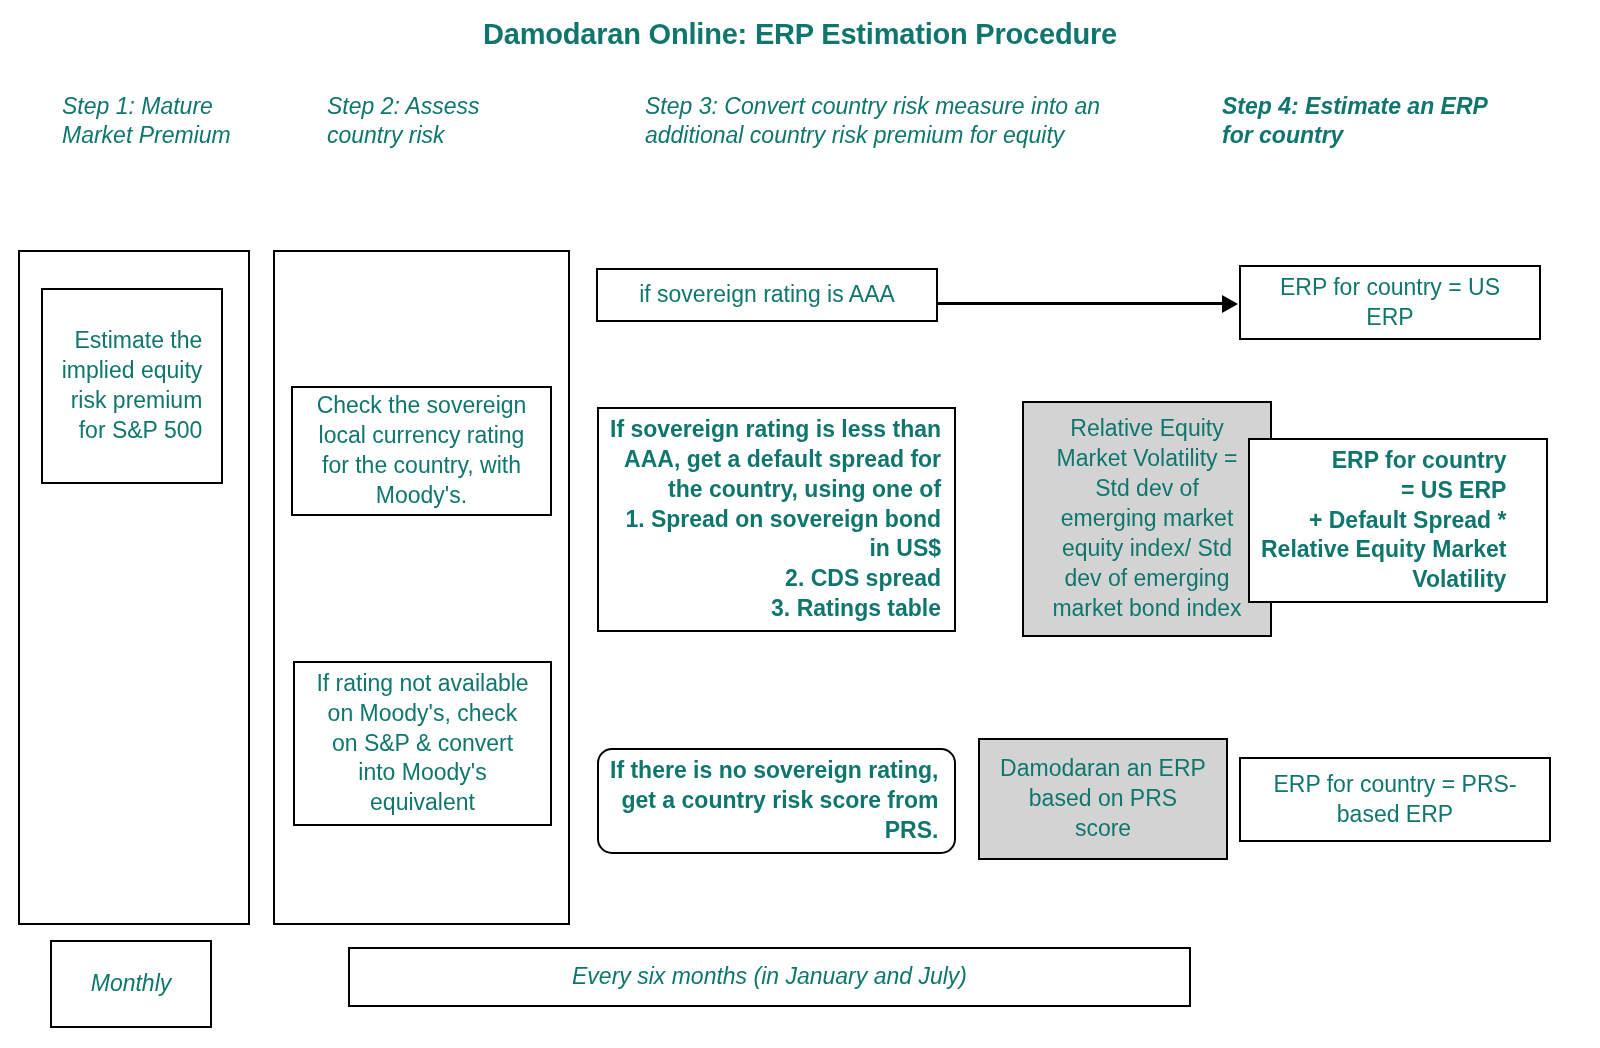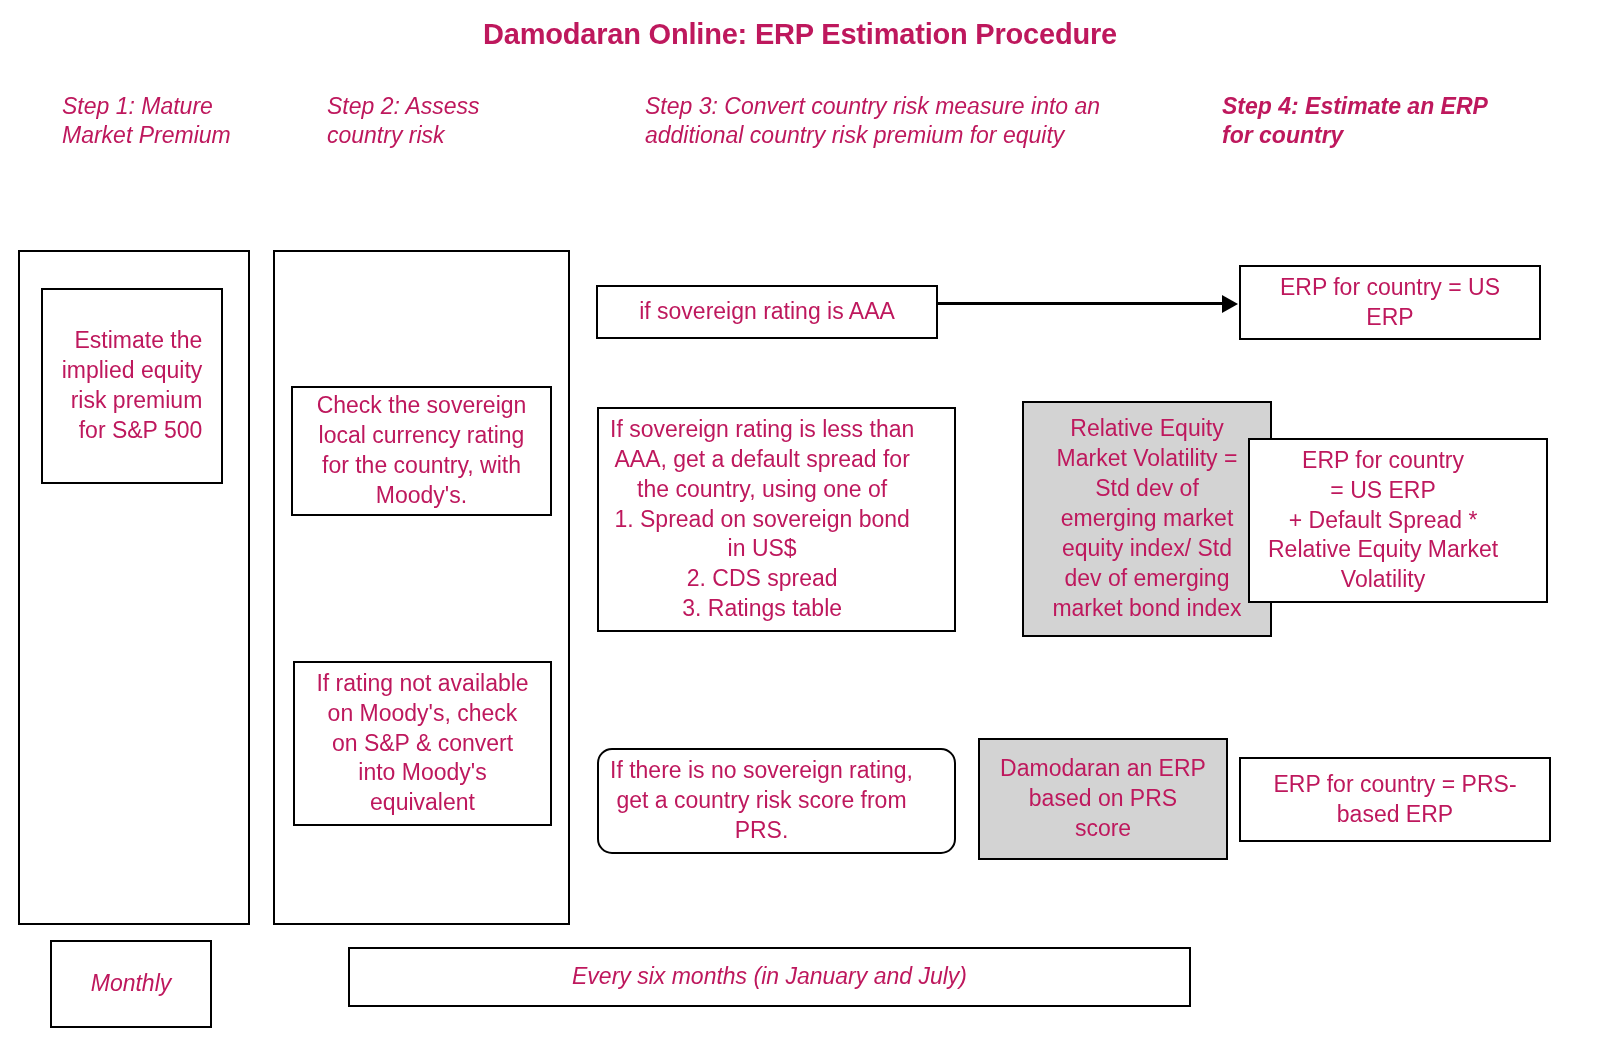--- a/index.html
+++ b/index.html
@@ -7,21 +7,21 @@
     margin: 0;
     padding: 0;
     background: #ffffff;
   }
   #canvas {
     position: relative;
     width: 1600px;
     height: 1048px;
     background: #ffffff;
     font-family: "Liberation Sans", sans-serif;
-    color: #be185d;
+    color: #0f766e;
     overflow: hidden;
   }
   .abs { position: absolute; box-sizing: border-box; }
 
   
   #title {
     left: 0; top: 18px; width: 1600px;
     text-align: center;
     font-size: 29px;
     font-weight: bold;
@@ -43,21 +43,21 @@
     background: #ffffff;
     display: flex;
     align-items: center;
     justify-content: center;
     text-align: center;
     font-size: 23px;
     line-height: 1.30;
     white-space: pre-line;
     padding: 2px 6px;
   }
-  .box.left   { text-align: center; justify-content: flex-start; }
+  .box.left   { text-align: right; justify-content: flex-start; font-weight: bold; }
   .box.shaded { background: #d3d3d3; }
   .box.italic { font-style: italic; }
 
   
   .frame {
     border: 2.5px solid #000000;
     background: #ffffff;
   }
 
   
@@ -104,21 +104,21 @@
 local currency rating
 for the country, with
 Moody's.</div>
 
   <div class="abs box" style="left:293px; top:661px; width:259px; height:165px;">If rating not available
 on Moody's, check
 on S&amp;P &amp; convert
 into Moody's
 equivalent</div>
 
-  <div class="abs box" style="left:596px; top:268px; width:342px; height:54px;margin-top:17px;">if sovereign rating is AAA</div>
+  <div class="abs box" style="left:596px; top:268px; width:342px; height:54px;">if sovereign rating is AAA</div>
 
   <div class="abs box left" style="left:597px; top:407px; width:359px; height:225px; padding-left:11px;">If sovereign rating is less than
 AAA, get a default spread for
 the country, using one of
 1. Spread on sovereign bond
 in US$
 2. CDS spread
 3. Ratings table</div>
 
   <div class="abs box left" style="left:597px; top:748px; width:359px; height:106px; padding-left:11px;border-radius:15px;">If there is no sovereign rating,
@@ -136,21 +136,21 @@
   <div class="abs box shaded" style="left:978px; top:738px; width:250px; height:122px;">Damodaran an ERP
 based on PRS
 score</div>
 
   <div class="abs arrow-line" style="left:938px; top:302px; width:288px;"></div>
   <div class="abs arrow-head" style="left:1222px; top:295px;"></div>
 
   <div class="abs box" style="left:1239px; top:265px; width:302px; height:75px;">ERP for country = US
 ERP</div>
 
-  <div class="abs box left" style="left:1248px; top:438px; width:300px; height:165px; padding-left:18px;">ERP for country
+  <div class="abs box left" style="left:1248px; top:438px; width:300px; height:165px; padding-left:11px;">ERP for country
 = US ERP
 + Default Spread *
 Relative Equity Market
 Volatility</div>
 
   <div class="abs box" style="left:1239px; top:757px; width:312px; height:85px;">ERP for country = PRS-
 based ERP</div>
 
   <div class="abs box italic" style="left:50px; top:940px; width:162px; height:88px;">Monthly</div>
 

